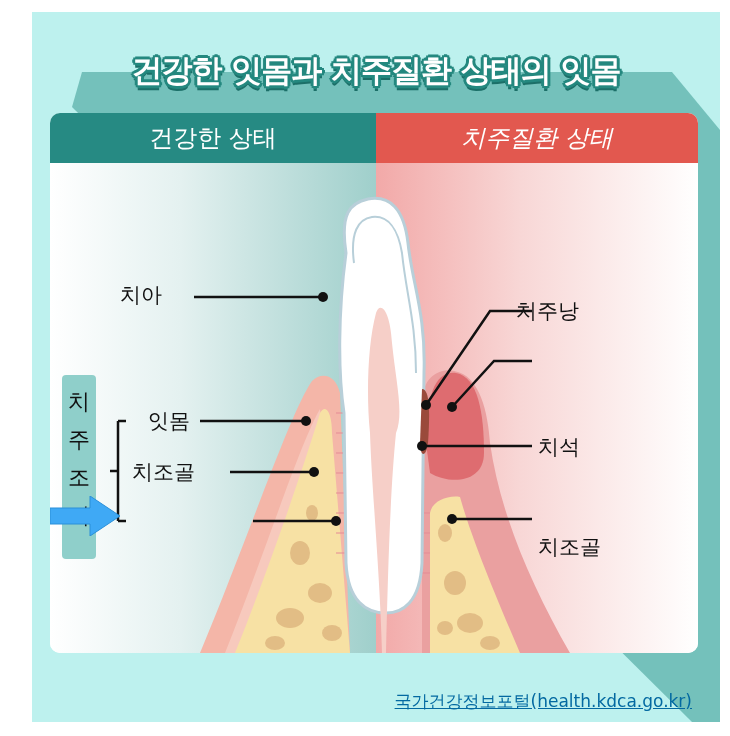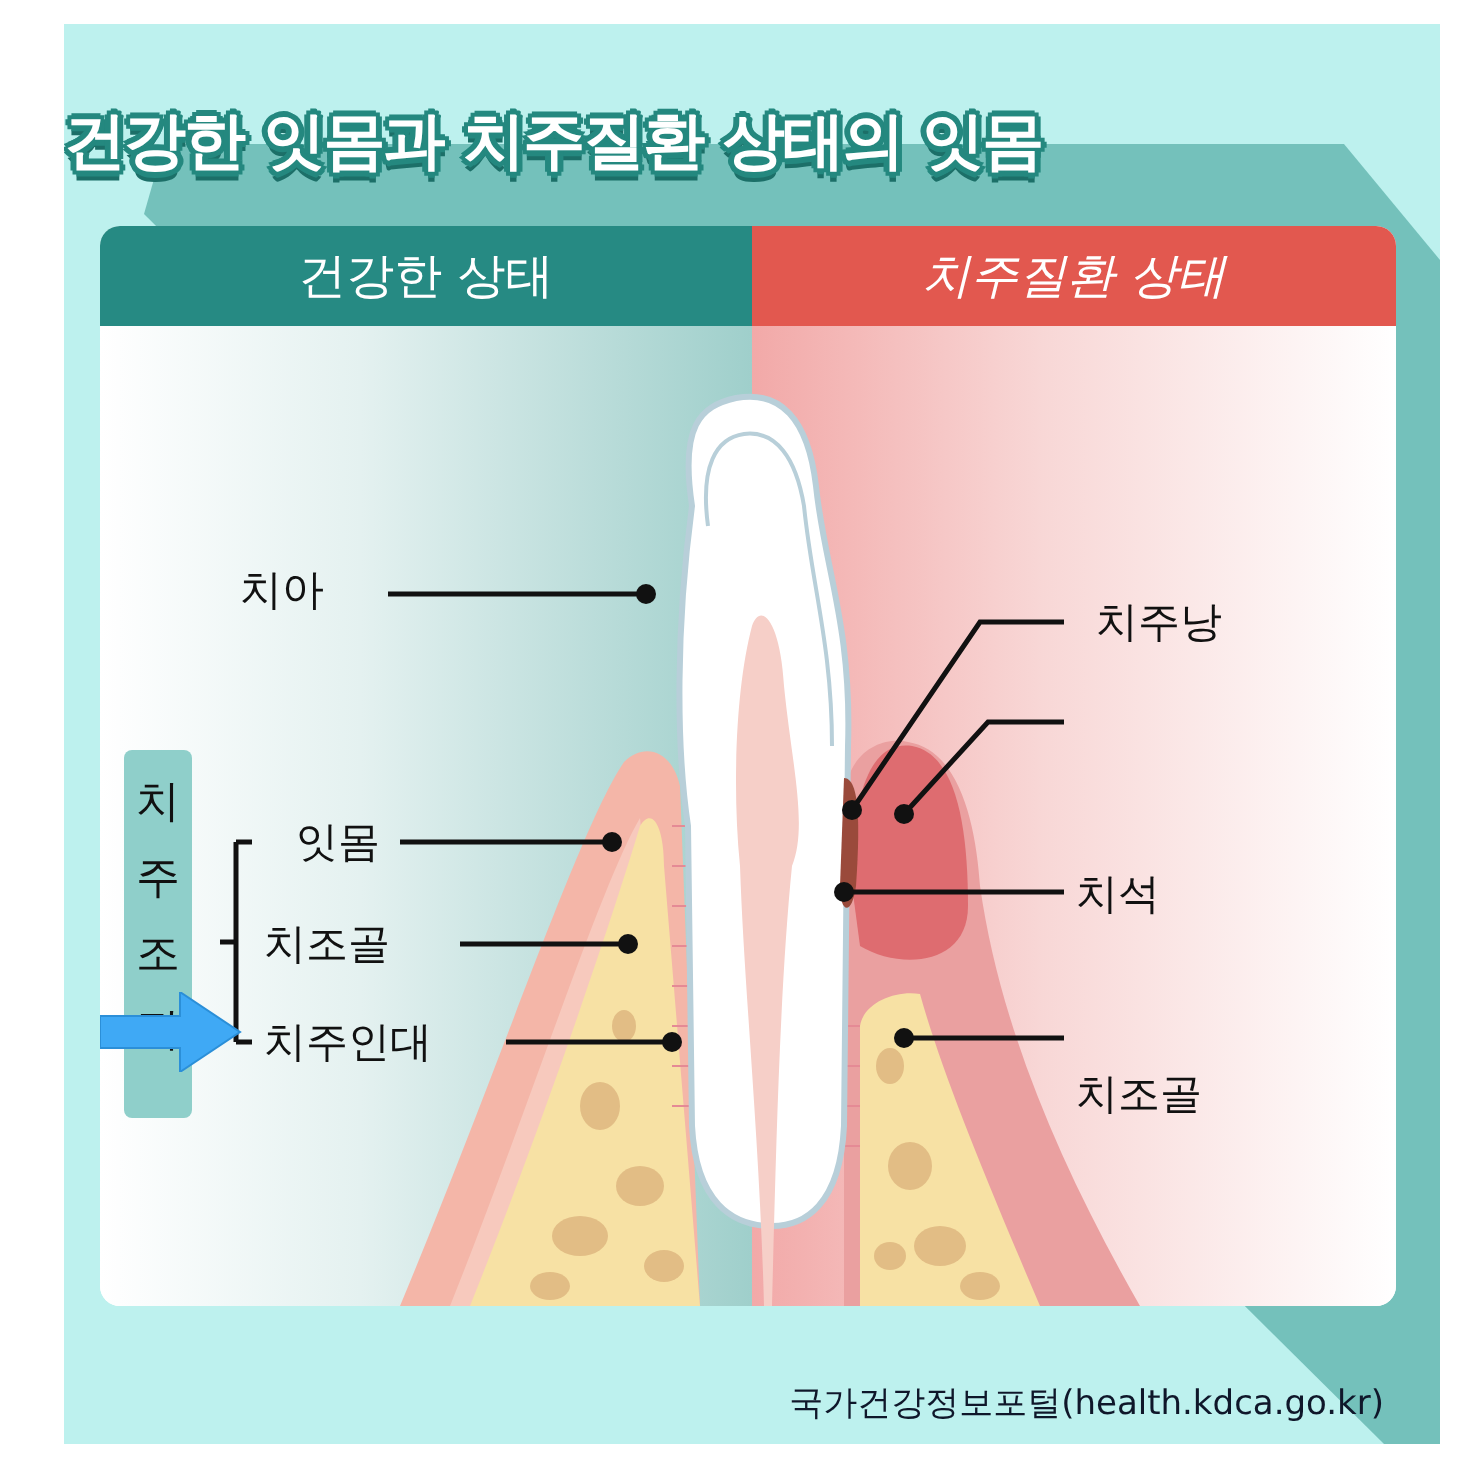--- a/index.html
+++ b/index.html
@@ -1,31 +1,31 @@
 <!DOCTYPE html>
 <html><head>
 <meta charset="utf-8">
 <style>
   html,body{margin:0;padding:0;background:#ffffff;}
   body{width:730px;height:736px;position:relative;overflow:hidden;font-family:"DejaVu Sans","Liberation Sans",sans-serif;}
   .frame{position:absolute;left:32px;top:12px;width:688px;height:710px;background:#bdf1ee;overflow:hidden;}
   .shadow{position:absolute;left:0;top:0;width:100%;height:100%;}
-  .title{position:absolute;left:0;top:38px;width:688px;font-size:31px;font-weight:bold;color:#ffffff;letter-spacing:-1px;
+  .title{position:absolute;left:0;top:38px;width:688px;text-align:center;font-size:31px;font-weight:bold;color:#ffffff;letter-spacing:-1px;
     text-shadow:-3px 0 #24887f,3px 0 #24887f,0 -3px #24887f,0 3px #24887f,-2px -2px #24887f,2px 2px #24887f,-2px 2px #24887f,2px -2px #24887f,0 5px #1c6f68;}
   .panel{position:absolute;left:18px;top:101px;width:648px;height:540px;border-radius:10px;overflow:hidden;background:#fff;}
   .hdr{position:absolute;top:0;height:50px;line-height:50px;text-align:center;color:#fff;font-size:24px;}
   .hdr-left{left:0;width:326px;background:#268a83;}
   .hdr-right{left:326px;width:322px;background:#e2584f;font-style:italic;}
   .body-left{position:absolute;left:0;top:50px;width:326px;height:490px;background:linear-gradient(90deg,#ffffff 0%,#e4f1f0 40%,#9fcfcb 100%);}
   .body-right{position:absolute;left:326px;top:50px;width:322px;height:490px;background:linear-gradient(90deg,#f2a9a8 0%,#f8d7d6 45%,#ffffff 100%);}
   svg.art{position:absolute;left:0;top:0;}
   .lbl{position:absolute;font-size:21px;color:#111;white-space:nowrap;line-height:26px;}
   .vbox{position:absolute;left:30px;top:363px;width:34px;height:184px;background:#8fcfca;border-radius:4px;}
   .vtext{position:absolute;left:0;top:8px;width:34px;text-align:center;font-size:22px;line-height:38px;color:#111;}
-  .source{position:absolute;right:28px;top:678px;font-size:17px;color:#0f172a;}
+  .source{position:absolute;right:28px;top:678px;font-size:17px;color:#0369a1;text-decoration:underline;}
 </style>
 </head>
 <body>
 
 <div class="frame">
   <svg class="shadow" width="688" height="710">
     <polygon points="50,60 640,60 688,118 688,710 660,710 40,95" fill="#74c1bb"></polygon>
   </svg>
   <div class="title">건강한 잇몸과 치주질환 상태의 잇몸</div>
 
@@ -124,20 +124,19 @@
       <div>직</div>
     </div>
   </div>
   <svg style="position:absolute;left:18px;top:484px" width="72" height="40">
     <polygon points="0,12 40,12 40,0 70,20 40,40 40,28 0,28" fill="#3fa9f5" stroke="#2b8fd8" stroke-width="1"></polygon>
   </svg>
 
   <div class="lbl" style="left:88px;top:270px">치아</div>
   <div class="lbl" style="left:116px;top:396px">잇몸</div>
   <div class="lbl" style="left:100px;top:447px">치조골</div>
-  <div class="lbl" style="left:100px;top:496px">치주인대</div>
 
-  <div class="lbl" style="left:516px;top:286px">치주낭</div>
+  <div class="lbl" style="left:484px;top:286px">치주낭</div>
   <div class="lbl" style="left:506px;top:422px">치석</div>
   <div class="lbl" style="left:506px;top:522px">치조골</div>
 
   <div class="source">국가건강정보포털(health.kdca.go.kr)</div>
 </div>
 
 </body></html>

